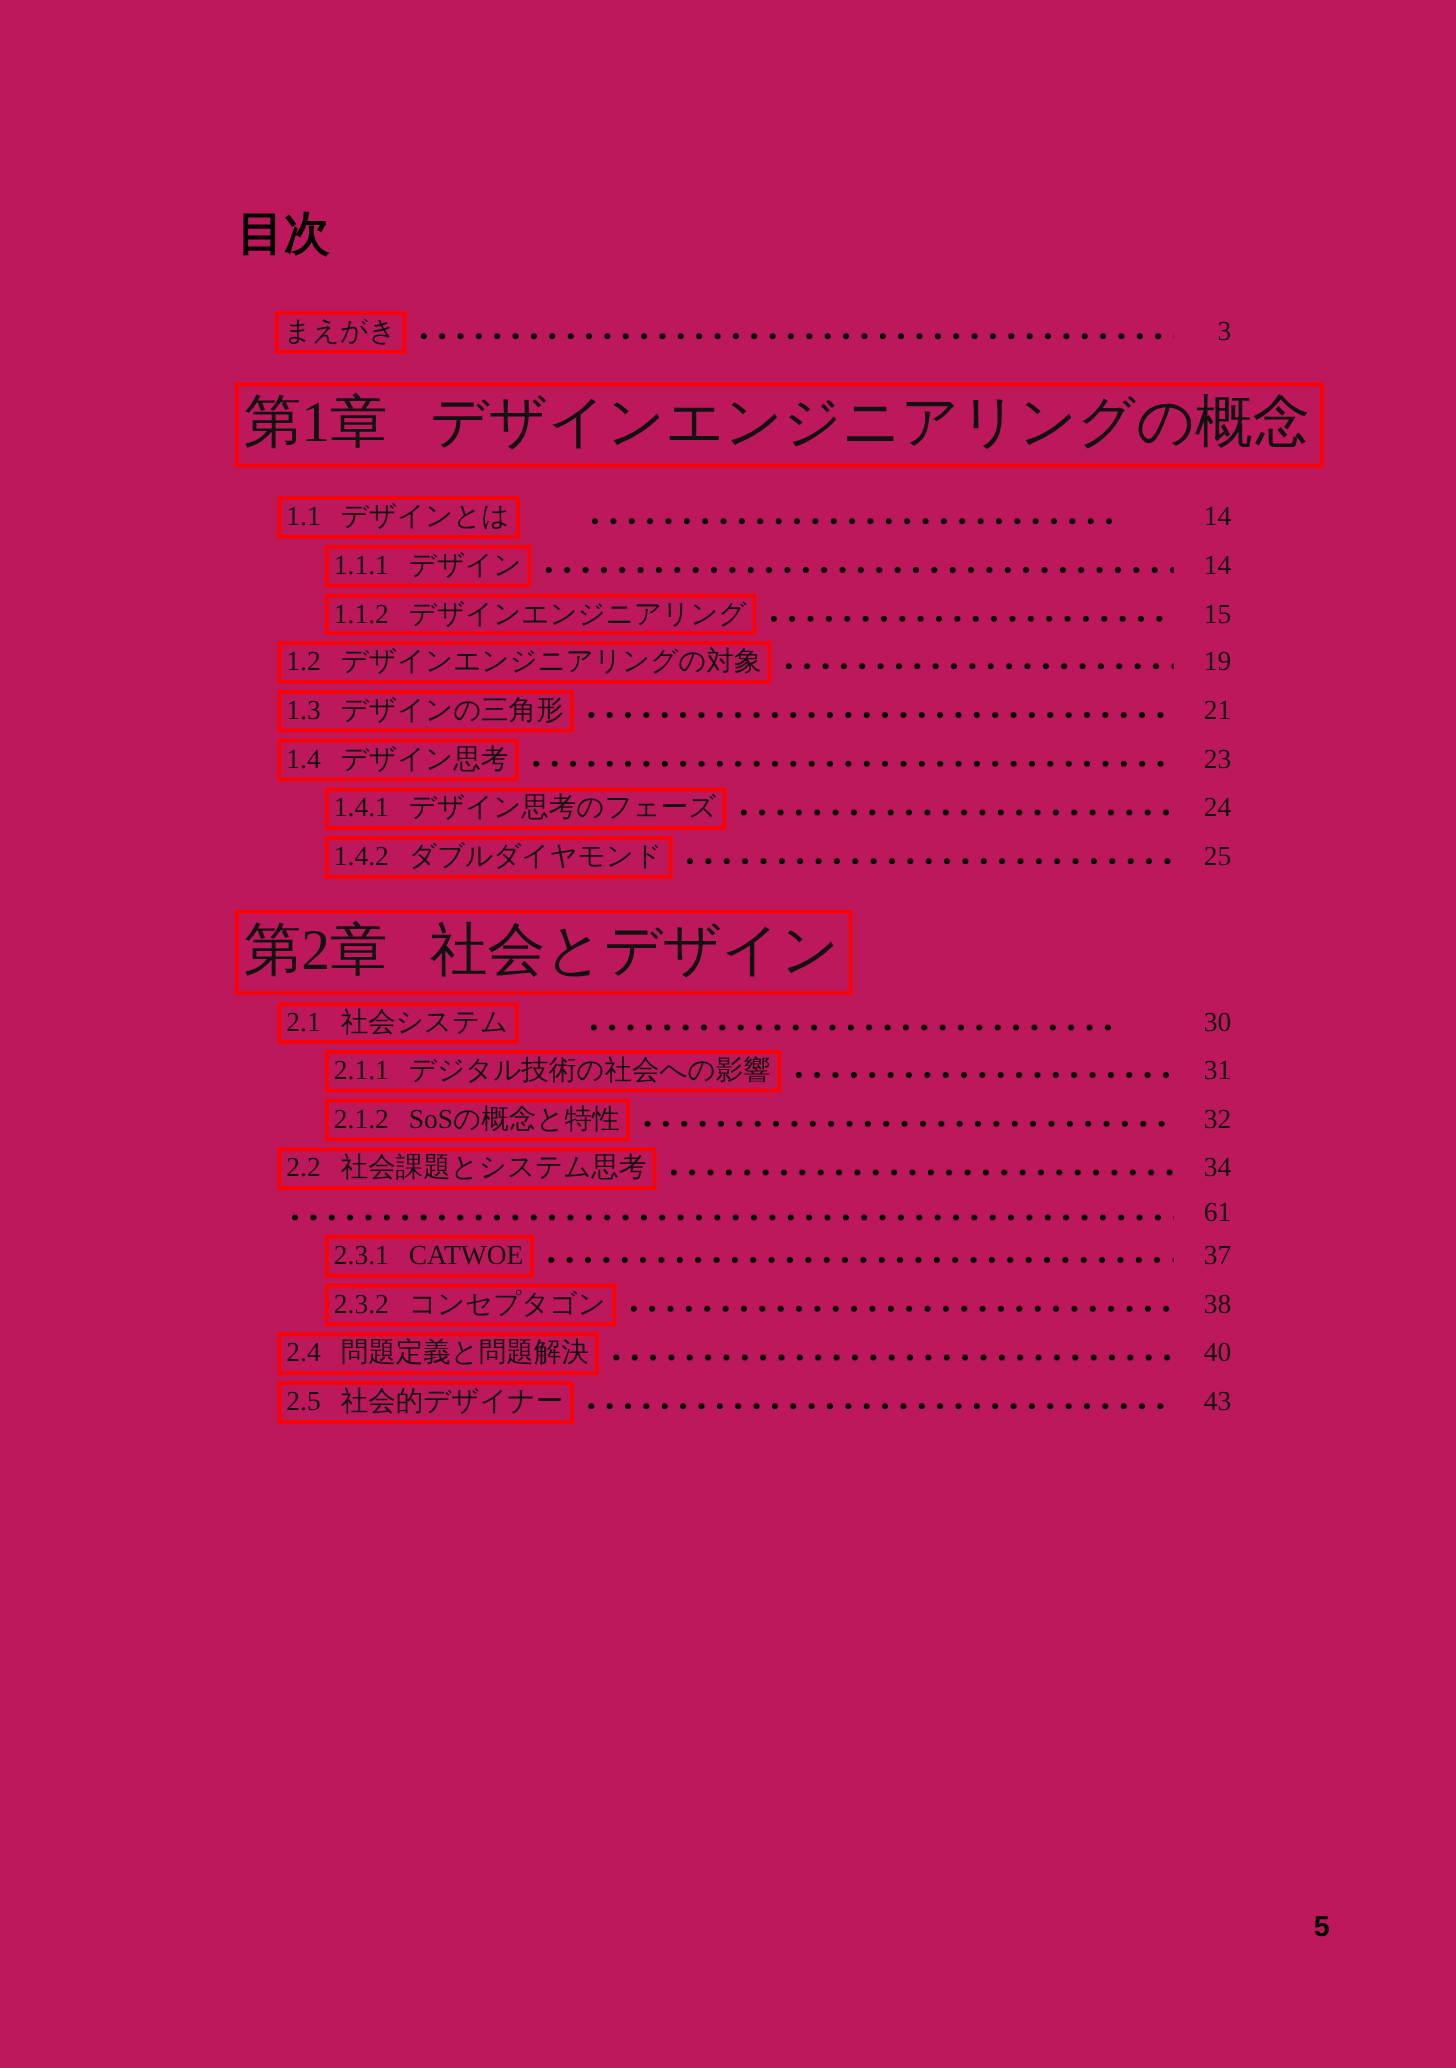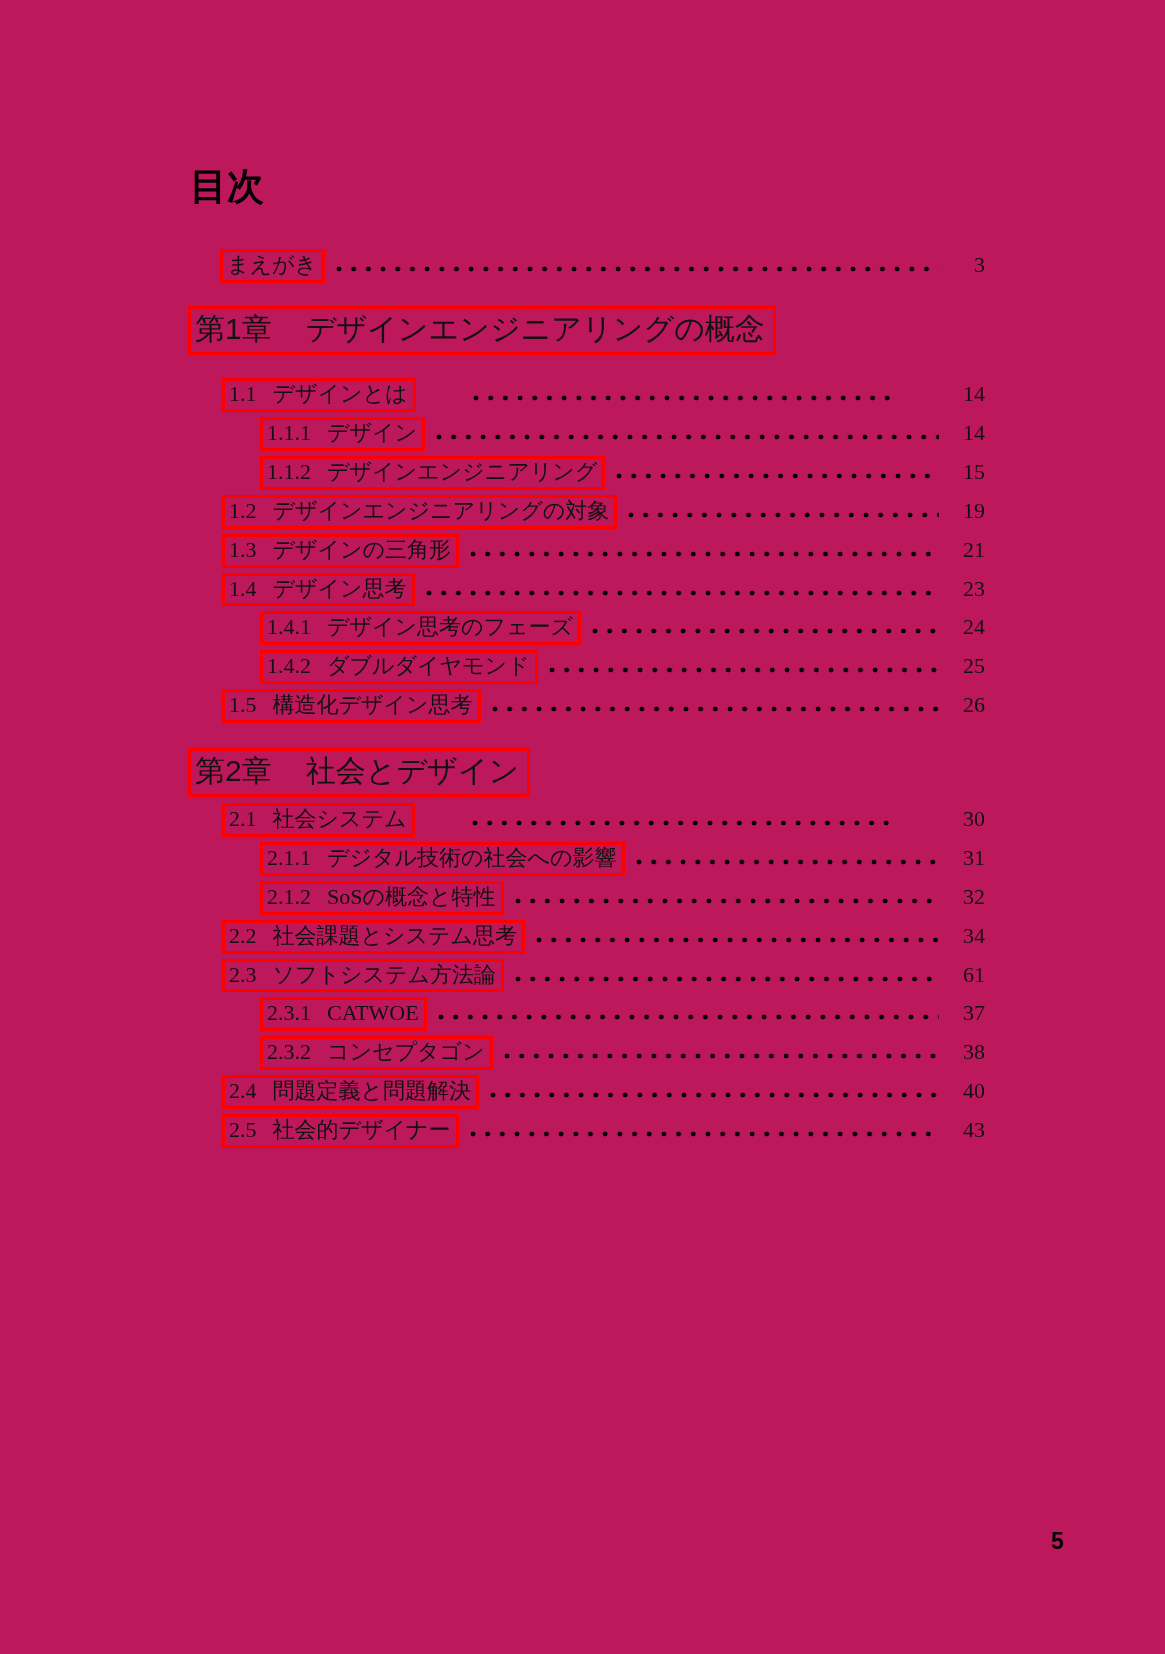--- a/index.html
+++ b/index.html
@@ -59,22 +59,22 @@
     background-position: left bottom;
   }
   .pagecol {
     min-width: 38px;
     text-align: right;
     font-size: 22px;
   }
   
   .chapter-heading {
     margin-top: 23px;
-    font-family: Liberation Sans, sans-serif;
-    font-size: 30px;
+    font-family: Liberation Serif, serif;
+    font-size: 46px;
     color: #111;
   }
   .chapter-heading .link-box { padding: 2px 8px 5px 4px; }
   .chapter-heading .num { margin-right: 34px; }
   .chapter2 { margin-top: 25px; }
   .after-chapter2 { margin-top: 6px; }
   .folio {
     position: absolute;
     left: 1051px;
     top: 1528px;
@@ -172,28 +172,20 @@
 
     <div class="toc-row entry lvl2">
       <span class="link-box">
         <span class="num">1.4.2</span>
         <span>ダブルダイヤモンド</span>
       </span>
       <span class="leader"></span>
       <span class="pagecol">25</span>
     </div>
 
-    <div class="toc-row entry">
-      <span class="link-box">
-        <span class="num">1.5</span>
-        <span>構造化デザイン思考</span>
-      </span>
-      <span class="leader"></span>
-      <span class="pagecol">26</span>
-    </div>
 
     <div class="chapter-heading chapter2">
       <span class="link-box">
         <span class="num">第2章</span>
         <span>社会とデザイン</span>
       </span>
     </div>
 
     <div class="toc-row entry first-entry after-chapter2">
       <span class="link-box">
@@ -225,24 +217,20 @@
     <div class="toc-row entry">
       <span class="link-box">
         <span class="num">2.2</span>
         <span>社会課題とシステム思考</span>
       </span>
       <span class="leader"></span>
       <span class="pagecol">34</span>
     </div>
 
     <div class="toc-row entry">
-      <span class="link-box">
-        <span class="num">2.3</span>
-        <span>ソフトシステム方法論</span>
-      </span>
       <span class="leader"></span>
       <span class="pagecol">61</span>
     </div>
 
     <div class="toc-row entry lvl2">
       <span class="link-box">
         <span class="num">2.3.1</span>
         <span>CATWOE</span>
       </span>
       <span class="leader"></span>

